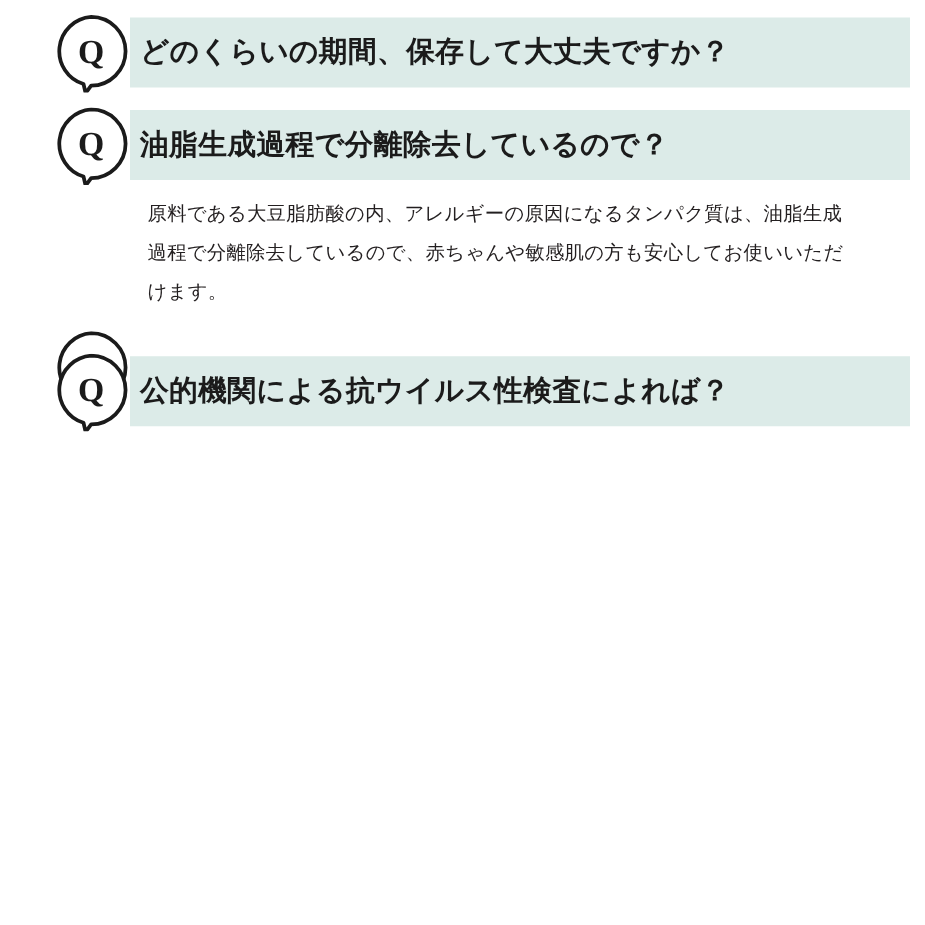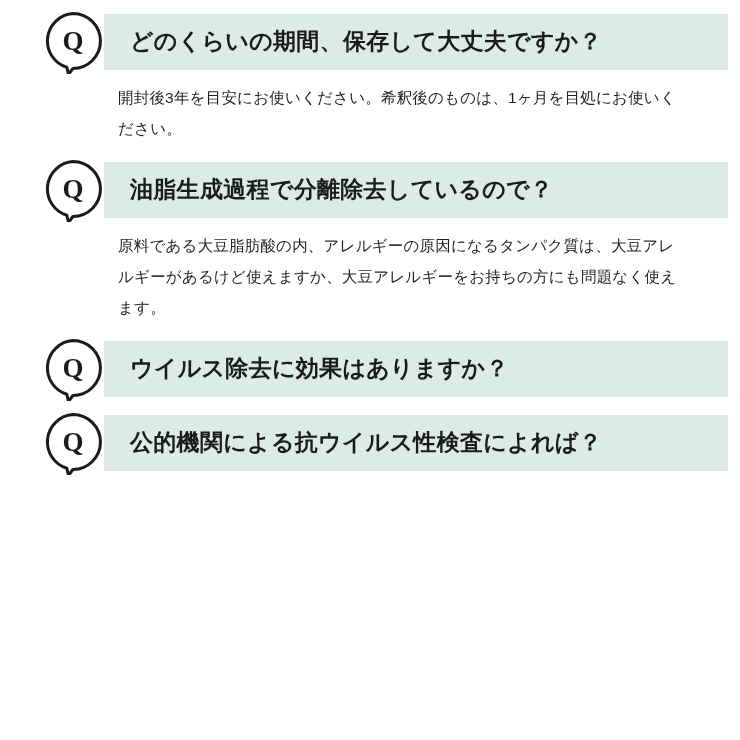--- a/index.html
+++ b/index.html
@@ -27,21 +27,21 @@
   }
   
   .q-band {
     position: relative;
     height: 56px;
     background: #dcebe8;
     margin-left: 104px;
     margin-right: 12px;
     display: flex;
     align-items: center;
-    padding-left: 26px;
+    padding-left: 8px;
     box-sizing: border-box;
   }
   .q-text {
     font-size: 23px;
     font-weight: bold;
     letter-spacing: 0.3px;
     color: #1b1b1b;
     line-height: 1.2;
     white-space: nowrap;
   }
@@ -93,53 +93,47 @@
   <div class="faq-item">
     <div class="q-marker">
       <svg width="62" height="62" viewBox="0 0 62 62" xmlns="http://www.w3.org/2000/svg">
         <path d="M29 1.5 A27.5 27.5 0 1 1 28.9 56.5 L24.5 62.5 L22.8 55.2 A27.5 27.5 0 0 1 29 1.5 Z" fill="#ffffff" stroke="#1b1b1b" stroke-width="3" stroke-linejoin="round"></path>
       </svg>
       <div class="q-letter">Q</div>
     </div>
     <div class="q-band">
       <div class="q-text">どのくらいの期間、保存して大丈夫ですか？</div>
     </div>
-    <div class="a-body">
-      <p>開封後3年を目安にお使いください。希釈後のものは、1ヶ月を目処にお使いください。</p>
-    </div>
   </div>
 
   <div class="spacer-sm"></div>
 
   <div class="faq-item">
     <div class="q-marker">
       <svg width="62" height="62" viewBox="0 0 62 62" xmlns="http://www.w3.org/2000/svg">
         <path d="M29 1.5 A27.5 27.5 0 1 1 28.9 56.5 L24.5 62.5 L22.8 55.2 A27.5 27.5 0 0 1 29 1.5 Z" fill="#ffffff" stroke="#1b1b1b" stroke-width="3" stroke-linejoin="round"></path>
       </svg>
       <div class="q-letter">Q</div>
     </div>
     <div class="q-band">
       <div class="q-text">油脂生成過程で分離除去しているので？</div>
     </div>
     <div class="a-body">
-      <p>原料である大豆脂肪酸の内、アレルギーの原因になるタンパク質は、大豆アレルギーがあるけど使えますか、大豆アレルギーをお持ちの方にも問題なく使えます。</p>
+      <p>原料である大豆脂肪酸の内、アレルギーの原因になるタンパク質は、油脂生成過程で分離除去しているので、赤ちゃんや敏感肌の方も安心してお使いいただけます。</p>
     </div>
   </div>
 
   <div class="spacer-sm"></div>
 
   <div class="faq-item">
     <div class="q-marker">
       <svg width="62" height="62" viewBox="0 0 62 62" xmlns="http://www.w3.org/2000/svg">
         <path d="M29 1.5 A27.5 27.5 0 1 1 28.9 56.5 L24.5 62.5 L22.8 55.2 A27.5 27.5 0 0 1 29 1.5 Z" fill="#ffffff" stroke="#1b1b1b" stroke-width="3" stroke-linejoin="round"></path>
       </svg>
       <div class="q-letter">Q</div>
-    </div>
-    <div class="q-band">
-      <div class="q-text">ウイルス除去に効果はありますか？</div>
     </div>
   </div>
 
   <div class="spacer-sm"></div>
 
   <div class="faq-item">
     <div class="q-marker">
       <svg width="62" height="62" viewBox="0 0 62 62" xmlns="http://www.w3.org/2000/svg">
         <path d="M29 1.5 A27.5 27.5 0 1 1 28.9 56.5 L24.5 62.5 L22.8 55.2 A27.5 27.5 0 0 1 29 1.5 Z" fill="#ffffff" stroke="#1b1b1b" stroke-width="3" stroke-linejoin="round"></path>
       </svg>

